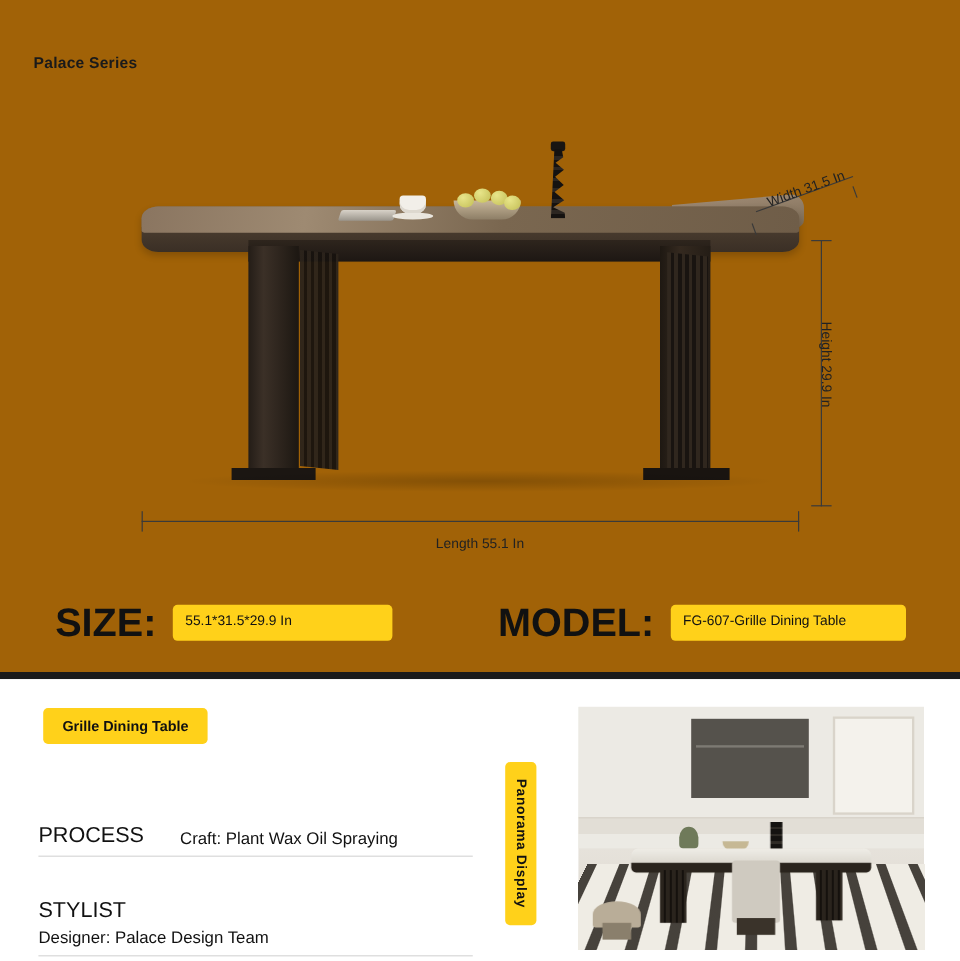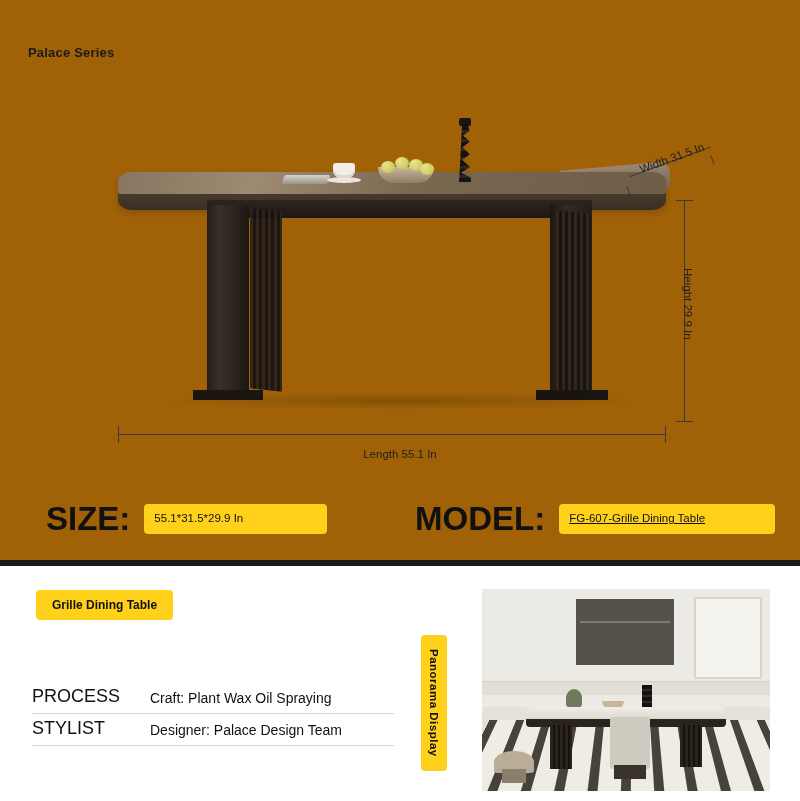--- a/index.html
+++ b/index.html
@@ -132,21 +132,21 @@
     transform: rotate(-20deg); white-space: nowrap;
   }
   .spec-title { font-size: 33px; font-weight: bold; color: #111; }
   .pill {
     background: #ffd11a; border-radius: 4px; padding: 7px 10px;
     font-size: 11.5px; color: #111; line-height: 1.35;
   }
   .size-group { position: absolute; left: 46px; top: 500px; display:flex; align-items:center; }
   .size-pill { width: 183px; margin-left: 14px; }
   .model-group { position: absolute; left: 415px; top: 500px; display:flex; align-items:center; }
-  .model-pill { width: 216px; margin-left: 14px; text-decoration: underline; }
+  .model-pill { width: 196px; margin-left: 14px; }
 
   .divider {
     position: absolute; left: 0; top: 560px; width: 800px; height: 6px; background: #1a1a1a;
   }
 
   
   .bottom-panel { position: absolute; left: 0; top: 566px; width: 800px; height: 235px; background: #fff; }
   .tag-pill {
     position: absolute; left: 36px; top: 24px;
     background: #ffd11a; border-radius: 4px; padding: 8px 16px;
@@ -155,21 +155,21 @@
   .material-line {
     position: absolute; left: 32px; top: 78px;
     font-size: 24px; font-weight: bold; color: #111;
   }
   .spec-row {
     position: absolute; left: 32px; width: 362px;
     border-bottom: 1px solid #d8d8d8;
     display: flex; align-items: flex-start; padding-bottom: 6px;
   }
   .row-1 { top: 120px; }
-  .row-2 { top: 152px; }
+  .row-2 { top: 182px; flex-direction: column; }
   .spec-key { font-size: 18px; color: #111; width: 118px; flex: none; }
   .spec-val { font-size: 14px; color: #111; line-height: 1.3; padding-top: 3px; }
 
   .panorama-tab {
     position: absolute; left: 421px; top: 635px;
     background: #ffd11a; border-radius: 4px; padding: 14px 7px;
     font-size: 11.5px; font-weight: bold; color: #111;
     writing-mode: vertical-rl; letter-spacing: 0.5px;
   }
 

